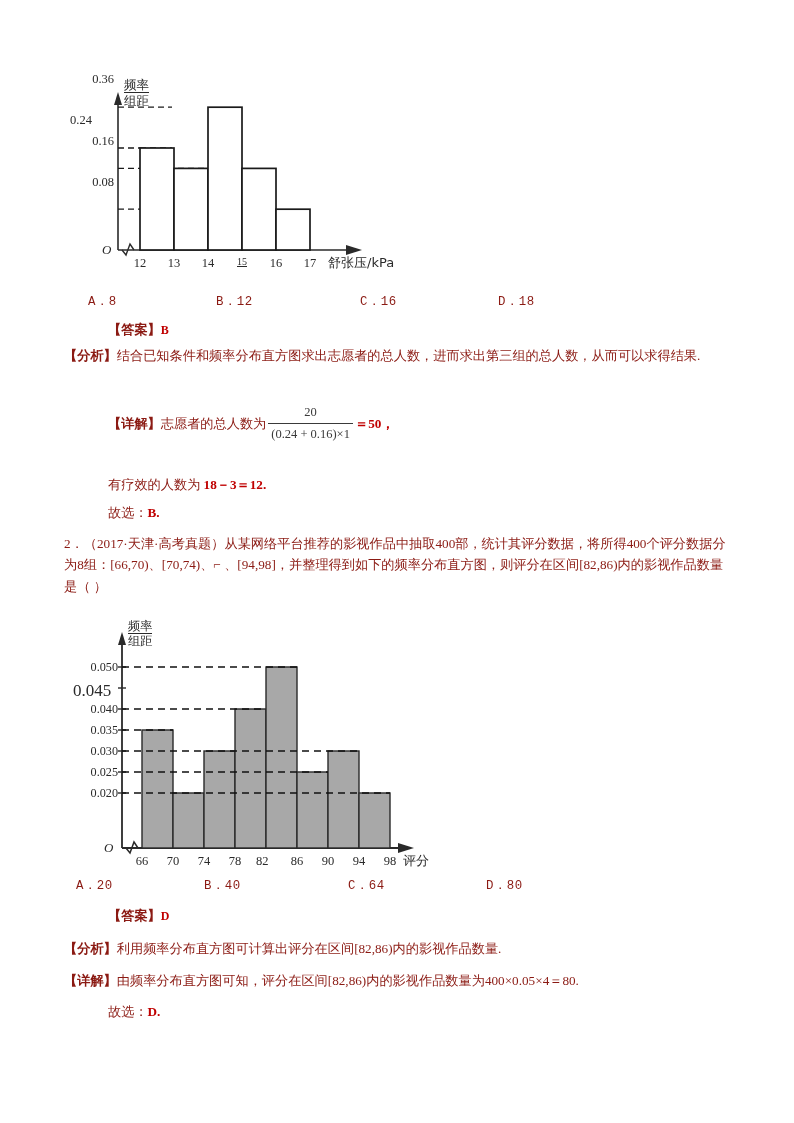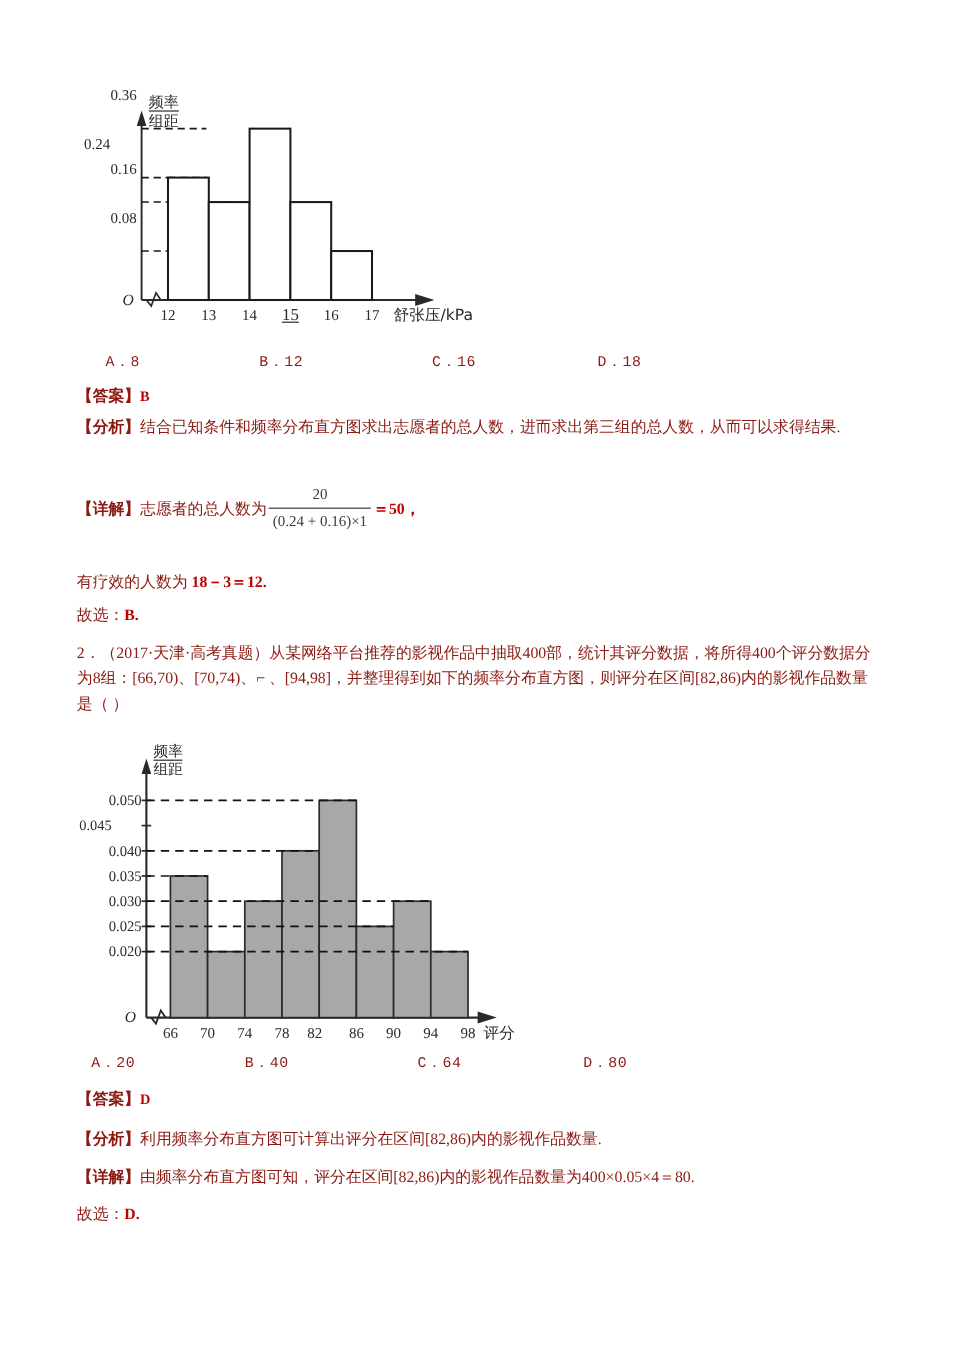--- a/index.html
+++ b/index.html
@@ -22,20 +22,21 @@
     height: 1123px;
   }
 
   
   .row {
     position: absolute;
     font-size: 13.2px;
     line-height: 1.5;
     color: #8b1a13;
     white-space: nowrap;
+    margin-left: 44px;
   }
   .wrap {
     position: absolute;
     font-size: 13.2px;
     line-height: 1.62;
     color: #8b1a13;
   }
   .tag { font-weight: bold; color: #8b1a13; }
   .redbold { color: #c00000; font-weight: bold; }
 
@@ -121,21 +122,21 @@
     <div style="position:absolute; left:54px; top:-4px; text-align:center; color:#2a2a2a; font-family:'DejaVu Sans','Liberation Sans',sans-serif;">
       <div style="font-size:12.5px; line-height:1.15;">频率</div>
       <div style="font-size:12.5px; line-height:1.2; border-top:1.2px solid #2a2a2a; padding-top:0px;">组距</div>
     </div>
 
     <div style="position:absolute; left:32px; top:160px; font-size:13px; font-style:italic; color:#2a2a2a;">O</div>
 
     <div style="position:absolute; left:60px;  top:174px; width:20px; text-align:center; font-size:12.5px; color:#2a2a2a;">12</div>
     <div style="position:absolute; left:94px;  top:174px; width:20px; text-align:center; font-size:12.5px; color:#2a2a2a;">13</div>
     <div style="position:absolute; left:128px; top:174px; width:20px; text-align:center; font-size:12.5px; color:#2a2a2a;">14</div>
-    <div style="position:absolute; left:162px; top:174px; width:20px; text-align:center; font-size:14px; color:#2a2a2a;text-decoration:underline;">15</div>
+    <div style="position:absolute; left:162px; top:174px; width:20px; text-align:center; font-size:10px; color:#2a2a2a;text-decoration:underline;">15</div>
     <div style="position:absolute; left:196px; top:174px; width:20px; text-align:center; font-size:12.5px; color:#2a2a2a;">16</div>
     <div style="position:absolute; left:230px; top:174px; width:20px; text-align:center; font-size:12.5px; color:#2a2a2a;">17</div>
 
     <div style="position:absolute; left:258px; top:172px; font-size:13px; color:#2a2a2a; white-space:nowrap; font-family:'DejaVu Sans','Liberation Sans',sans-serif;">舒张压/kPa</div>
   </div>
 
   <div class="options" style="left:88px; top:293px;">
     <span class="opt" style="left:0px;">A．8</span>
     <span class="opt" style="left:128px;">B．12</span>
     <span class="opt" style="left:272px;">C．16</span>
@@ -197,21 +198,21 @@
 
       <line x1="52" y1="47" x2="227" y2="47" stroke="#111" stroke-width="1.4" stroke-dasharray="7,5"></line>
       <line x1="52" y1="89" x2="196" y2="89" stroke="#111" stroke-width="1.4" stroke-dasharray="7,5"></line>
       <line x1="52" y1="110" x2="103" y2="110" stroke="#111" stroke-width="1.4" stroke-dasharray="7,5"></line>
       <line x1="52" y1="131" x2="289" y2="131" stroke="#111" stroke-width="1.4" stroke-dasharray="7,5"></line>
       <line x1="52" y1="152" x2="258" y2="152" stroke="#111" stroke-width="1.4" stroke-dasharray="7,5"></line>
       <line x1="52" y1="173" x2="320" y2="173" stroke="#111" stroke-width="1.4" stroke-dasharray="7,5"></line>
     </svg>
 
     <div style="position:absolute; left:-4px; top:40px;  width:52px; text-align:right; font-size:12.2px; color:#2a2a2a;">0.050</div>
-    <div style="position:absolute; left:-4px; top:61px;  width:52px; text-align:left; font-size:12px; color:#2a2a2a;">0.045</div>
+    <div style="position:absolute; left:-4px; top:61px;  width:52px; text-align:center; font-size:17px; color:#2a2a2a;">0.045</div>
     <div style="position:absolute; left:-4px; top:82px;  width:52px; text-align:right; font-size:12.2px; color:#2a2a2a;">0.040</div>
     <div style="position:absolute; left:-4px; top:103px; width:52px; text-align:right; font-size:12.2px; color:#2a2a2a;">0.035</div>
     <div style="position:absolute; left:-4px; top:124px; width:52px; text-align:right; font-size:12.2px; color:#2a2a2a;">0.030</div>
     <div style="position:absolute; left:-4px; top:145px; width:52px; text-align:right; font-size:12.2px; color:#2a2a2a;">0.025</div>
     <div style="position:absolute; left:-4px; top:166px; width:52px; text-align:right; font-size:12.2px; color:#2a2a2a;">0.020</div>
 
     <div style="position:absolute; left:58px; top:-1px; text-align:center; color:#2a2a2a; font-family:'DejaVu Sans','Liberation Sans',sans-serif;">
       <div style="font-size:12.2px; line-height:1.15;">频率</div>
       <div style="font-size:12.2px; line-height:1.2; border-top:1.2px solid #2a2a2a;">组距</div>
     </div>

